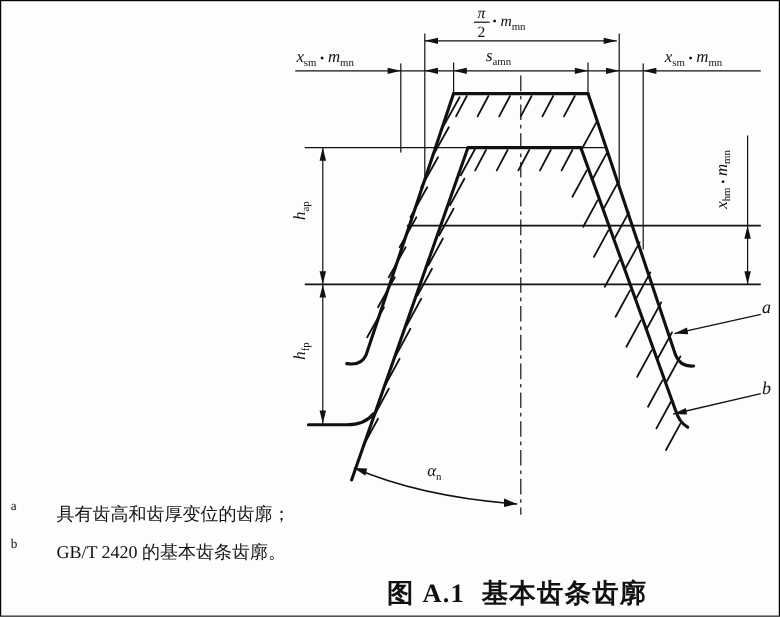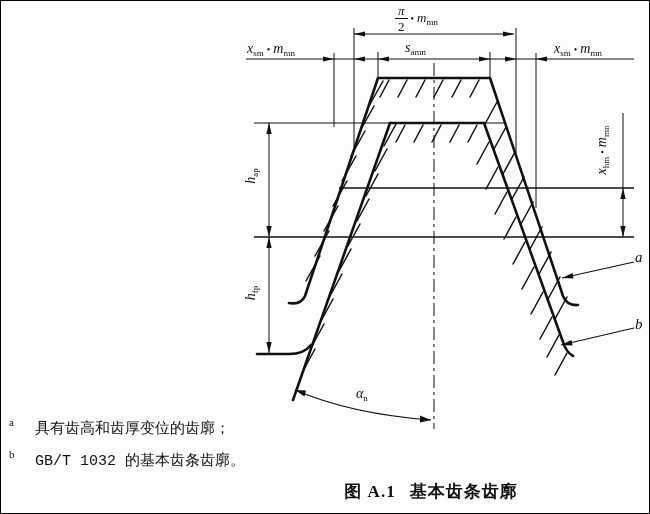--- a/index.html
+++ b/index.html
@@ -11,23 +11,23 @@
   .lbl sub{font-style:normal;font-size:9px;vertical-align:-3px;letter-spacing:0;}
   .dot{font-size:10px;padding:0 3px;font-style:normal;}
   .rot{transform:rotate(-90deg);transform-origin:center center;text-align:center;}
   .frac{display:inline-flex;flex-direction:column;align-items:center;vertical-align:middle;}
   .frac .num{display:block;padding:0 3px 1px 3px;border-bottom:1.2px solid #111;font-style:italic;}
   .frac .den{display:block;padding-top:1px;}
   .pirow{display:flex;align-items:center;font-size:13px;}
   .callout{font-size:15px;font-style:italic;font-family:"Liberation Serif",serif;}
   .fnrow{position:absolute;font-size:15px;font-family:"Liberation Serif",serif;}
   .fnmark{position:absolute;font-size:11px;top:-3px;left:0;}
-  .fntext{position:absolute;left:26px;top:0;white-space:nowrap;font-family:Liberation Mono, monospace;}
+  .fntext{position:absolute;left:38px;top:0;white-space:nowrap;}
   #caption{position:absolute;left:210px;top:479px;width:440px;text-align:center;
-           font-weight:bold;font-size:17px;letter-spacing:1px;}
+           font-weight:bold;font-size:22px;letter-spacing:1px;}
   #caption .gap{display:inline-block;width:14px;}
 </style>
 </head>
 <body>
 
 <div id="page">
 
   <svg id="drawing" width="650" height="514" viewBox="0 0 650 514">
 
     <path d="M433,62 V428" stroke="#111" stroke-width="1" fill="none" stroke-dasharray="13 4 3 4"></path>
@@ -181,20 +181,20 @@
 
   <div class="lbl callout" style="left:634px;top:249px;">a</div>
   <div class="lbl callout" style="left:634px;top:316px;">b</div>
 
   <div class="fnrow" style="left:8px;top:418px;">
     <span class="fnmark">a</span>
     <span class="fntext">具有齿高和齿厚变位的齿廓；</span>
   </div>
   <div class="fnrow" style="left:8px;top:450px;">
     <span class="fnmark">b</span>
-    <span class="fntext">GB/T 1032 的基本齿条齿廓。</span>
+    <span class="fntext">GB/T 2420 的基本齿条齿廓。</span>
   </div>
 
   <div id="caption">
     <span>图 A.1</span><span class="gap"></span><span>基本齿条齿廓</span>
   </div>
 
 </div>
 
 </body></html>

